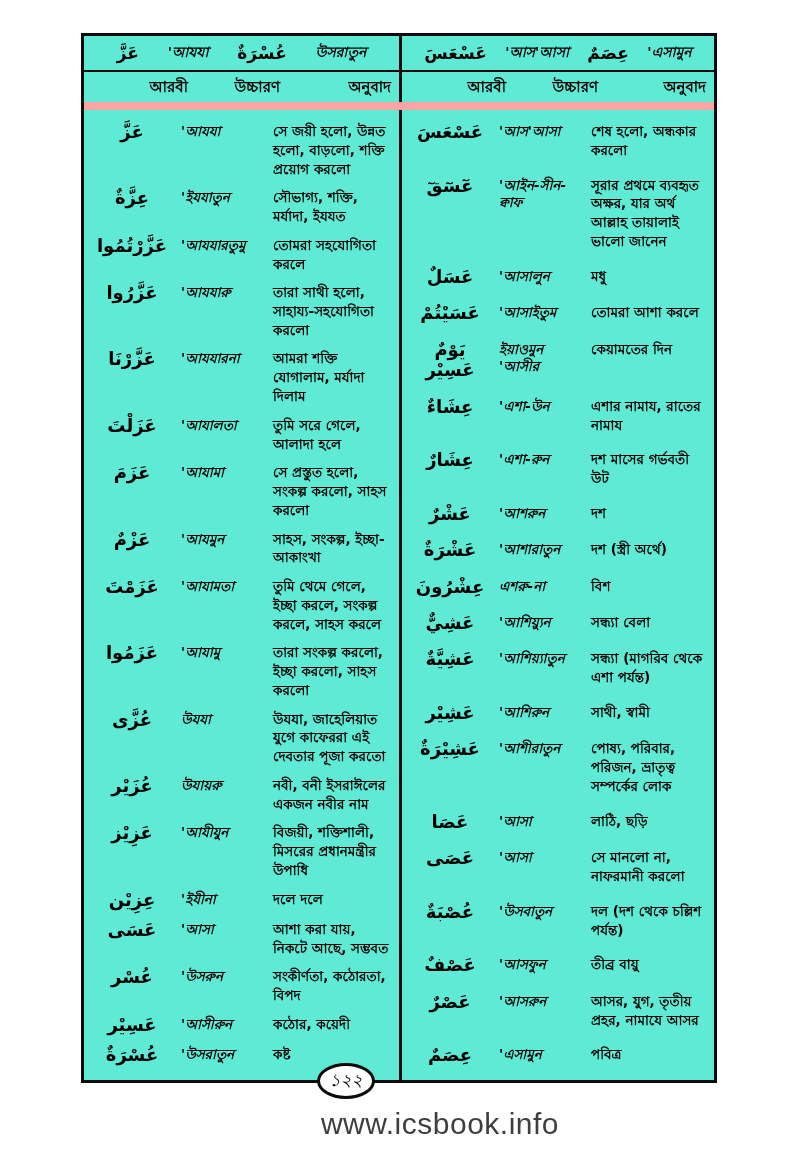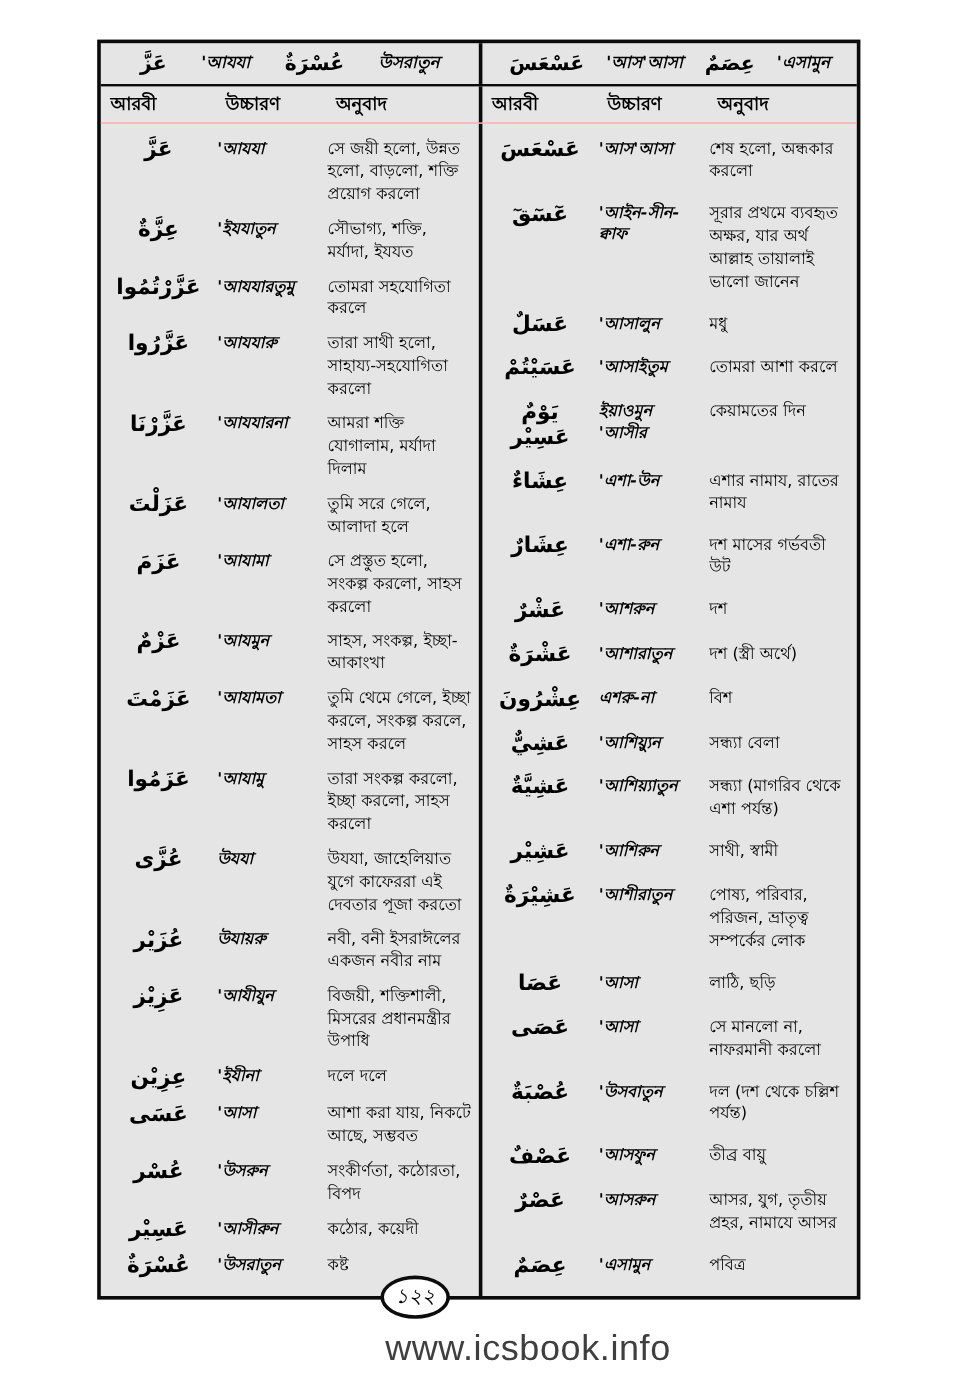--- a/index.html
+++ b/index.html
@@ -14,21 +14,21 @@
     height: 1165px;
     overflow: hidden;
   }
   .sheet {
     position: absolute;
     left: 81px;
     top: 33px;
     width: 636px;
     height: 1050px;
     border: 3px solid #0b0b0b;
-    background: #e5e5e5;
+    background: #5eead4;
     box-sizing: border-box;
     display: flex;
     flex-direction: column;
   }
   
   .guide-row {
     display: flex;
     border-bottom: 2px solid #0b0b0b;
     flex: 0 0 34px;
   }
@@ -50,22 +50,23 @@
   }
   .guide-pron {
     font-weight: bold;
     font-style: italic;
     font-size: 14px;
     white-space: nowrap;
   }
   
   .header-row {
     display: flex;
-    border-bottom: 1px solid #fca5a5;
+    border-bottom: 8px solid #fca5a5;
     flex: 0 0 30px;
+    text-align: right;
   }
   .header-half {
     flex: 1 1 50%;
     display: grid;
     grid-template-columns: 96px 92px 1fr;
     align-items: center;
     padding: 2px 8px;
     box-sizing: border-box;
     font-weight: bold;
     font-size: 15px;
@@ -104,21 +105,21 @@
   }
   .cell-pron {
     font-weight: bold;
     font-style: italic;
     font-size: 13.5px;
     line-height: 1.3;
     padding-top: 3px;
     word-break: break-word;
   }
   .cell-trans {
-    font-weight: normal;
+    font-weight: bold;
     font-size: 13.5px;
     line-height: 1.4;
     padding-top: 2px;
   }
   
   .page-oval {
     position: absolute;
     left: 233px;
     bottom: -19px;
     width: 58px;

